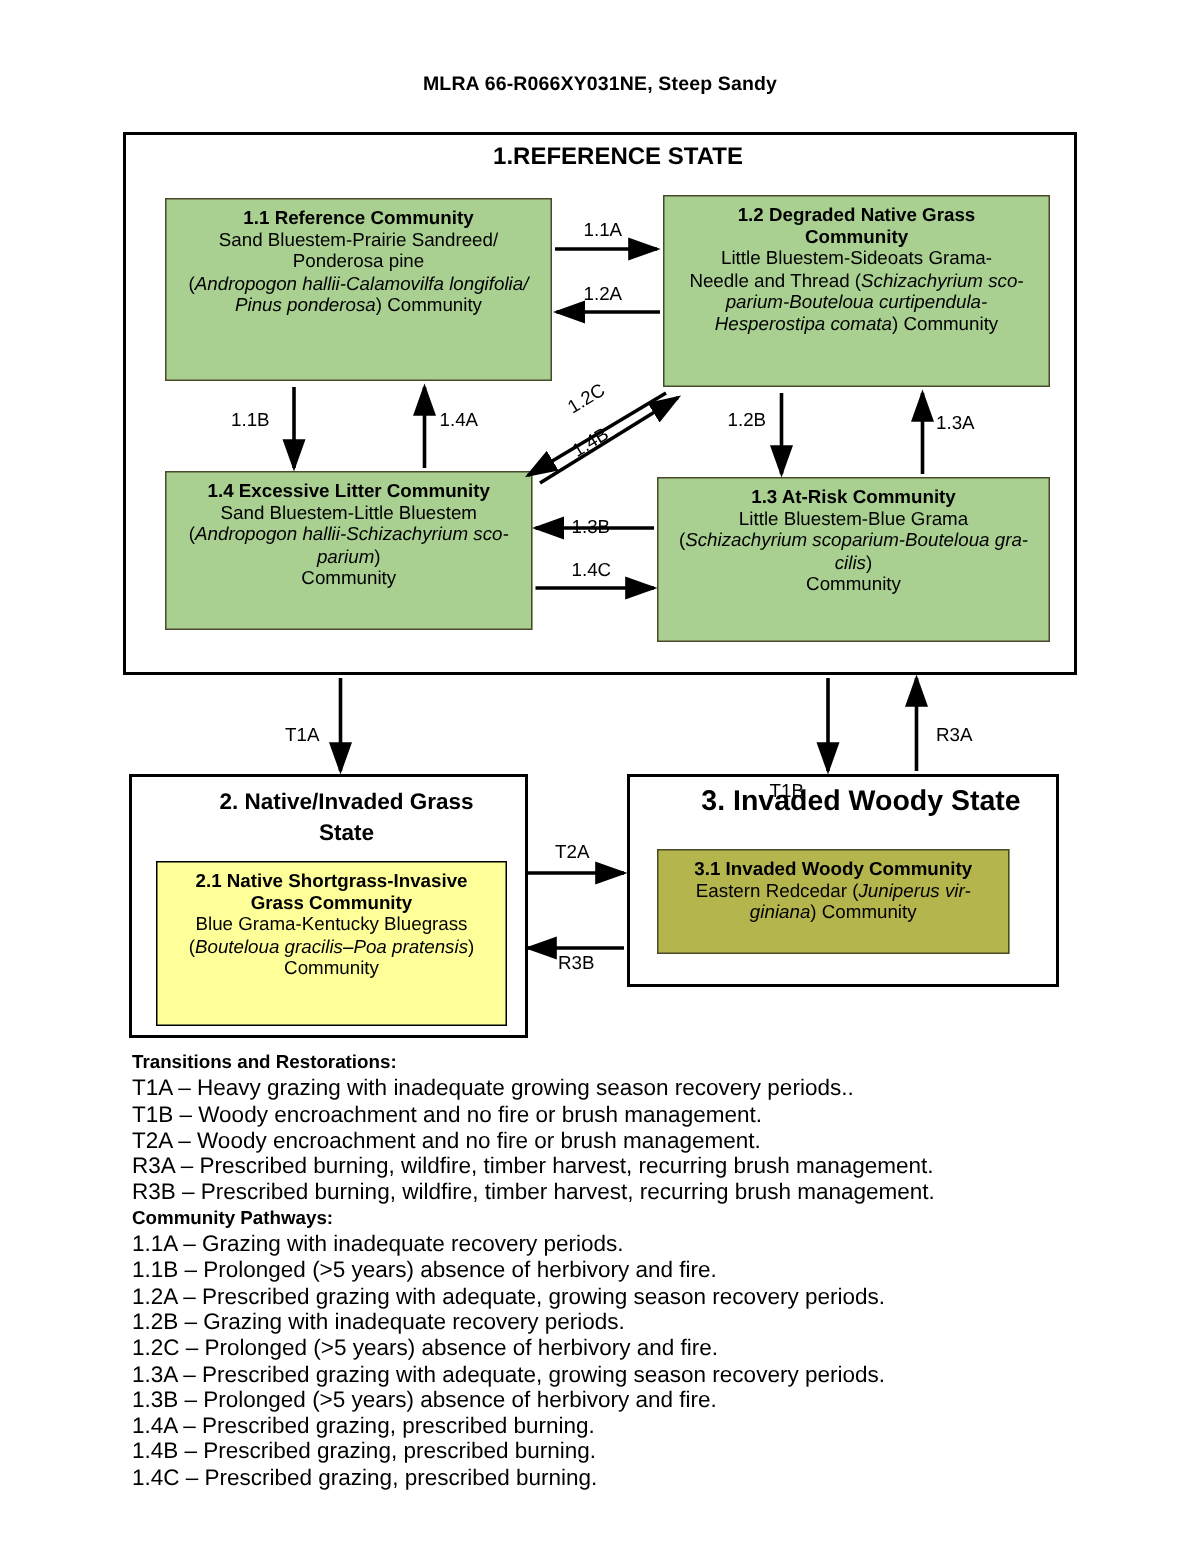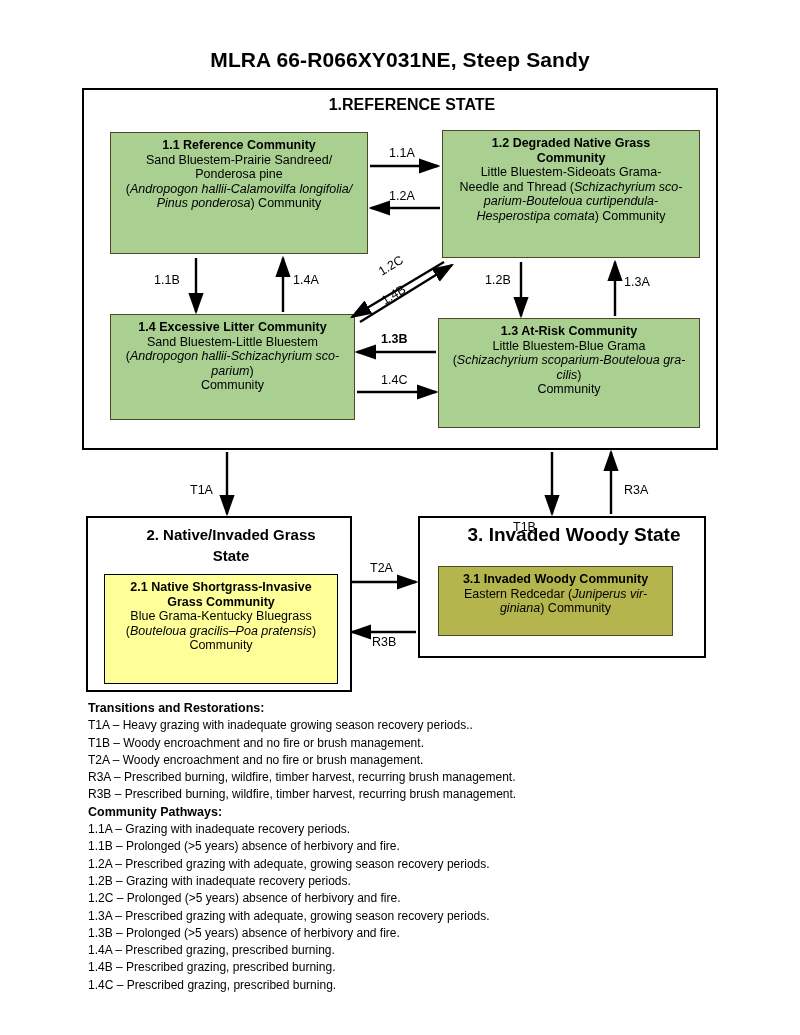--- a/index.html
+++ b/index.html
@@ -6,21 +6,21 @@
   body{
     width:800px;height:1035px;background:#ffffff;
     font-family:"Liberation Sans", sans-serif;
     color:#000;position:relative;overflow:hidden;
   }
   .page{position:absolute;inset:0;}
 
   
   #diagram-title{
     position:absolute;left:0;top:48px;width:800px;text-align:center;
-    font-size:21px;font-weight:bold;letter-spacing:.1px;
+    font-size:13px;font-weight:bold;letter-spacing:.1px;
   }
 
   
   .state-frame{position:absolute;border:2px solid #000;background:#fff;box-sizing:border-box;}
   #state-1-frame{left:82px;top:88px;width:636px;height:362px;}
   #state-2-frame{left:86px;top:516px;width:266px;height:176px;}
   #state-3-frame{left:418px;top:516px;width:288px;height:142px;}
 
   .state-title{
     position:absolute;text-align:center;font-weight:bold;padding-left:12px;
@@ -52,21 +52,21 @@
   
   #arrow-layer{position:absolute;left:0;top:0;width:800px;height:1035px;}
 
   
   .arrow-label{position:absolute;font-size:12.5px;line-height:14px;white-space:nowrap;}
   .rot-label{position:absolute;font-size:12.5px;white-space:nowrap;transform-origin:0 0;}
 
   
   #legend{position:absolute;left:88px;top:700px;width:640px;}
   .legend-head{font-size:12.5px;font-weight:bold;line-height:17.3px;}
-  .legend-line{font-size:12px;line-height:17.3px;white-space:nowrap;}
+  .legend-line{font-size:15px;line-height:17.3px;white-space:nowrap;}
 </style>
 </head>
 <body>
 
 <div class="page">
 
   <div id="diagram-title">MLRA 66-R066XY031NE, Steep Sandy</div>
 
   <div class="state-frame" id="state-1-frame"></div>
   <div class="state-title" id="state-1-title">1.REFERENCE STATE</div>
@@ -168,21 +168,21 @@
   </svg>
 
   <div class="arrow-label" style="left:389px;top:146px;">1.1A</div>
   <div class="arrow-label" style="left:389px;top:189px;">1.2A</div>
   <div class="arrow-label" style="left:154px;top:273px;">1.1B</div>
   <div class="arrow-label" style="left:293px;top:273px;">1.4A</div>
   <div class="rot-label" style="left:389px;top:261px;transform:rotate(-31deg) translate(-14px,-2px);">1.2C</div>
   <div class="rot-label" style="left:392px;top:290px;transform:rotate(-31deg) translate(-14px,-2px);">1.4B</div>
   <div class="arrow-label" style="left:485px;top:273px;">1.2B</div>
   <div class="arrow-label" style="left:624px;top:275px;">1.3A</div>
-  <div class="arrow-label" style="left:381px;top:332px;font-weight:bold;">1.3B</div>
+  <div class="arrow-label" style="left:381px;top:344px;">1.3B</div>
   <div class="arrow-label" style="left:381px;top:373px;">1.4C</div>
   <div class="arrow-label" style="left:190px;top:483px;">T1A</div>
   <div class="arrow-label" style="left:513px;top:500px;margin-top:20px;">T1B</div>
   <div class="arrow-label" style="left:624px;top:483px;">R3A</div>
   <div class="arrow-label" style="left:370px;top:561px;">T2A</div>
   <div class="arrow-label" style="left:372px;top:635px;">R3B</div>
 
   <div id="legend">
     <div class="legend-head">Transitions and Restorations:</div>
     <div class="legend-line">T1A – Heavy grazing with inadequate growing season recovery periods..</div>

